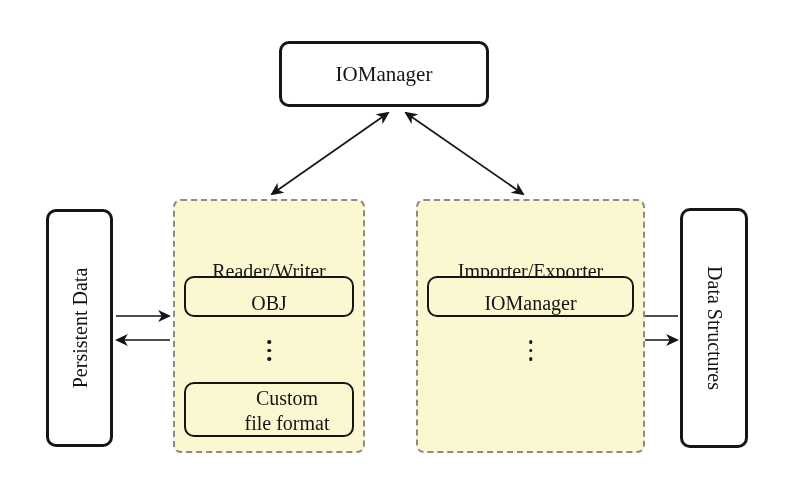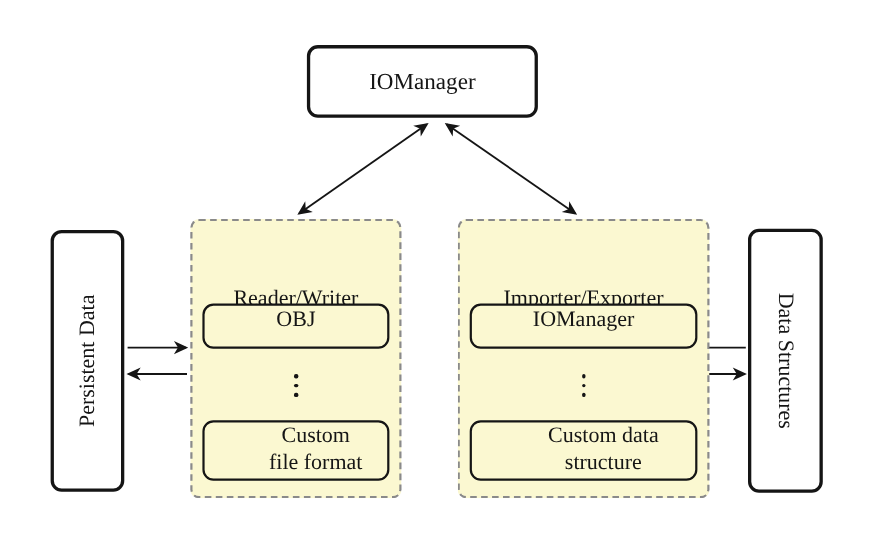--- a/index.html
+++ b/index.html
@@ -79,21 +79,21 @@
   }
 
   
   .inner-box {
     position: absolute;
     left: 9px; right: 9px;
     background: #fbf8d1;
     border: 2.5px solid #151515;
     border-radius: 10px;
     display: flex;
-    align-items: flex-start;
+    align-items: flex-end;
     justify-content: center;
     text-align: center;
     font-size: 20px;
     line-height: 1.22;
     white-space: pre-line;
   }
   .inner-box-top    { top: 75px;  height: 41px; }
   .inner-box-bottom { top: 181px; height: 55px; padding-left: 36px; }
 
   
@@ -164,19 +164,15 @@
   <div class="panel panel-right">
     <div class="panel-title">Importer/Exporter</div>
     <div class="inner-box inner-box-top">
       <span>IOManager</span>
     </div>
     <div class="vdots">
         <i></i>
         <i></i>
         <i></i>
       </div>
-    <div class="inner-box inner-box-bottom">
-      <span>Custom data
-structure</span>
-    </div>
   </div>
 
 </div>
 
 </body></html>

